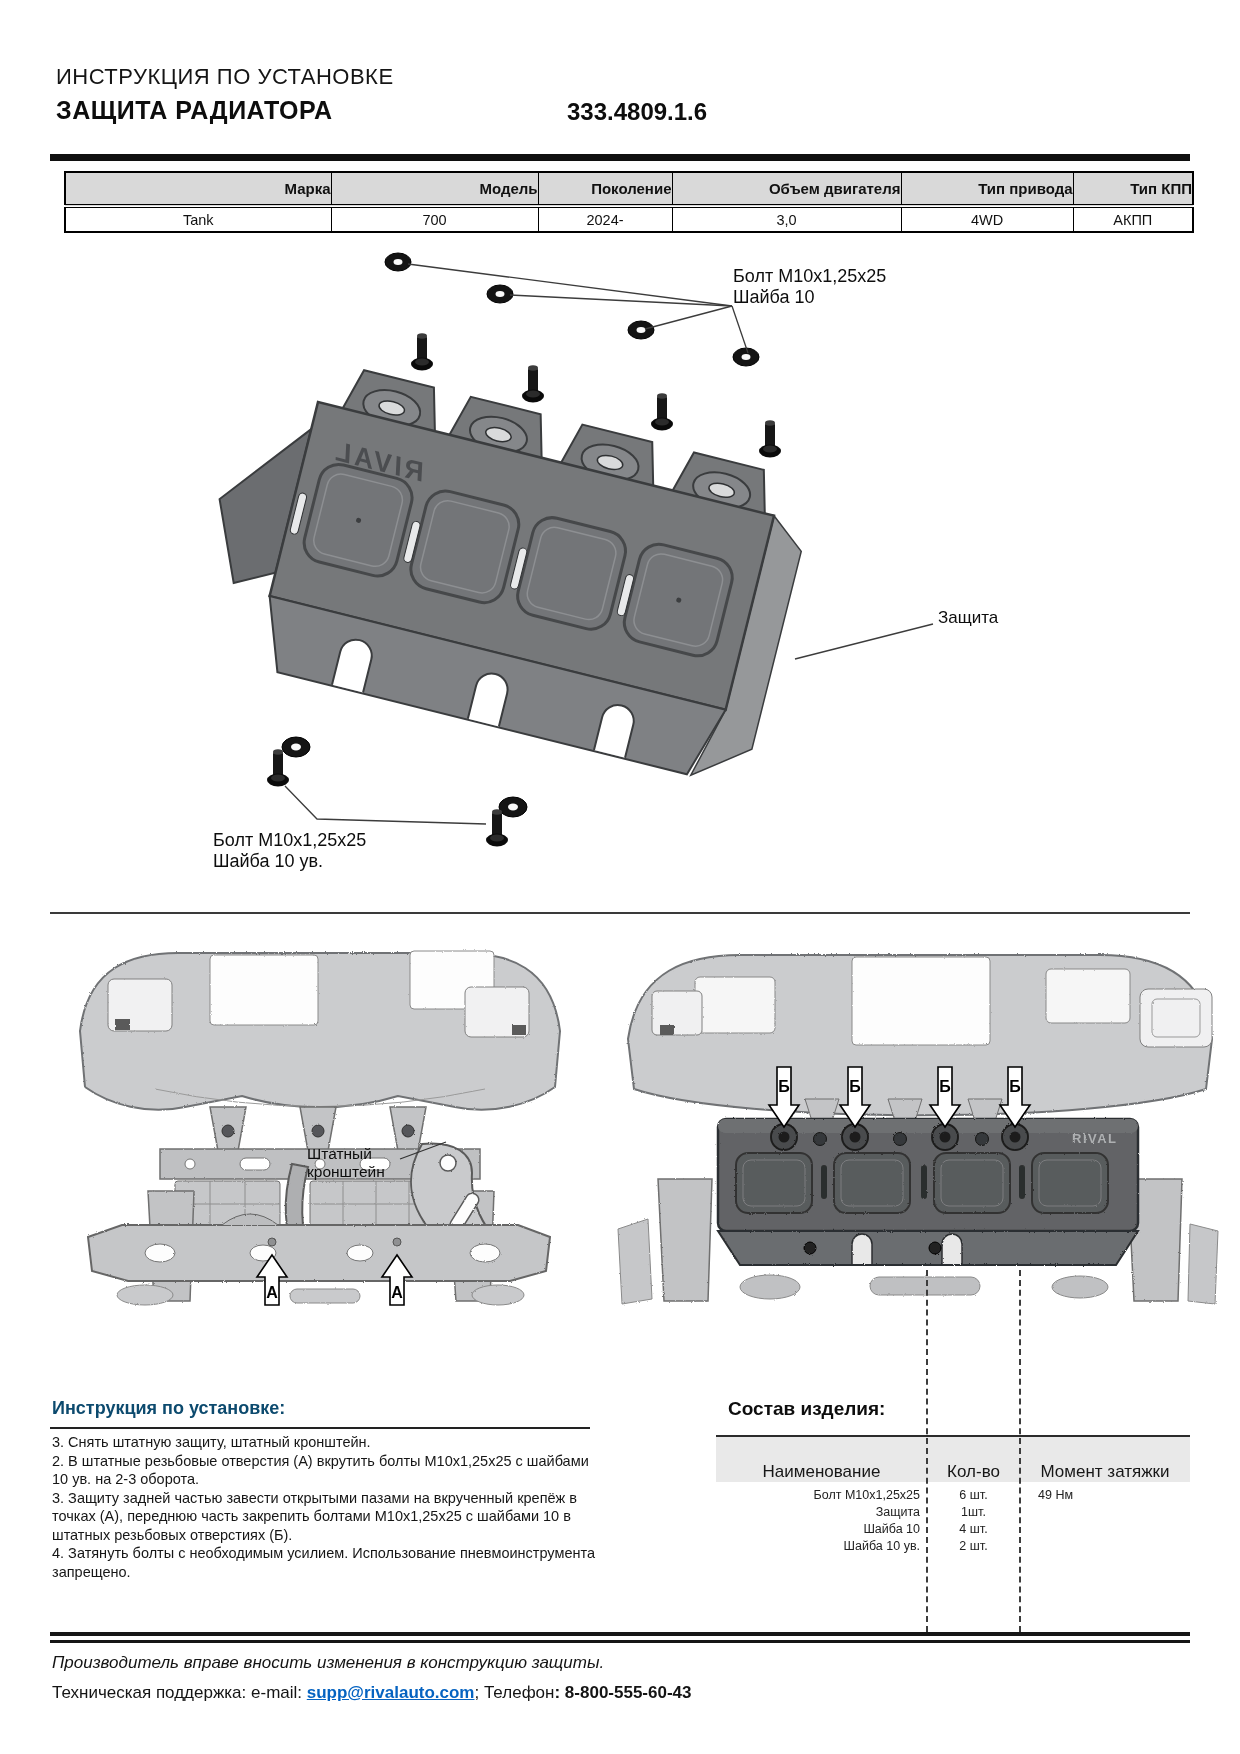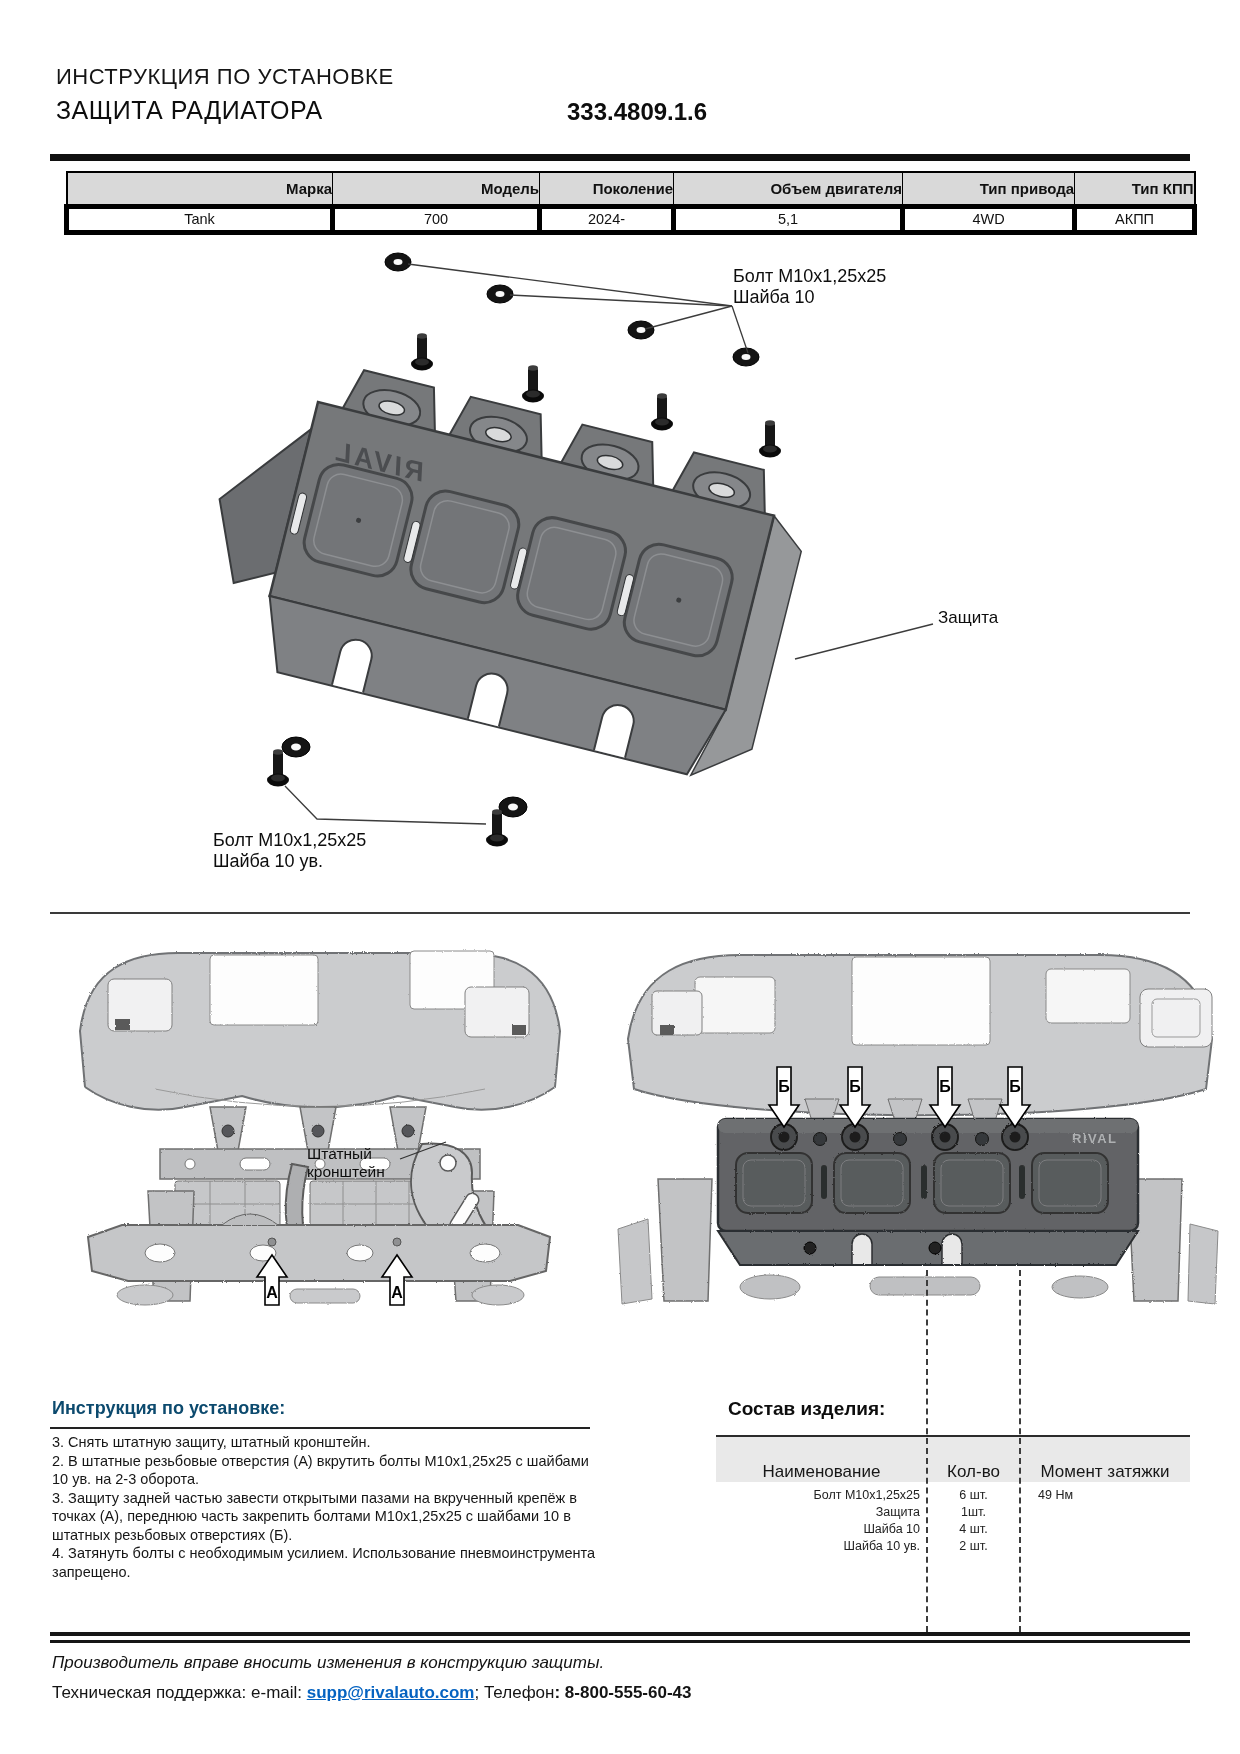--- a/index.html
+++ b/index.html
@@ -3,27 +3,27 @@
 <meta charset="utf-8">
 <style>
   * { box-sizing: border-box; margin: 0; padding: 0; }
   html,body { background:#ffffff; }
   .page {
     position: relative; width: 1240px; height: 1754px; background: #ffffff;
     font-family: "Liberation Sans", sans-serif; color: #111; margin: 4px auto; overflow: hidden; border-radius: 20px;
   }
   .abs { position: absolute; }
   .title1 { left:56px; top:60px; font-size:22px; letter-spacing:0.5px; color:#151515; }
-  .title2 { left:56px; top:92px; font-size:25px; font-weight:normal; letter-spacing:0.5px; color:#0d0d0d; }
+  .title2 { left:56px; top:92px; font-size:25px; font-weight:bold; letter-spacing:0.5px; color:#0d0d0d; }
   .partnum { left:567px; top:94px; font-size:24px; font-weight:bold; color:#0d0d0d; }
   .topbar { left:50px; top:150px; width:1140px; height:7px; background:#101010; }
 
   table.vt { position:absolute; left:64px; top:167px; width:1128px; border-collapse:collapse; table-layout:fixed; border:2px solid #000; }
   table.vt th { background:#d9d9d9; border:1px solid #000; border-bottom:4px double #000; font-size:15px; font-weight:bold; height:34px; text-align:right; }
-  table.vt td { border:5px solid #000000; font-size:14.5px; height:26px; text-align:center; font-weight:400; }
+  table.vt td { border:1px solid #000000; font-size:14.5px; height:26px; text-align:center; font-weight:400; }
 
   .dlabel { font-size:18px; line-height:1.18; color:#0d0d0d; white-space:nowrap; }
   .dlabel-sm { font-size:15.5px; line-height:1.16; color:#0d0d0d; width:100px; }
 
   .divider { left:50px; top:908px; width:1140px; height:2px; background:#3a3a3a; }
 
   .ins-head { left:52px; top:1394px; font-size:18px; font-weight:bold; color:#0c4a6e; }
   .ins-underline { left:50px; top:1423px; width:540px; height:2px; background:#222; }
   .ins-list { left:52px; top:1429px; width:552px; font-size:14.5px; line-height:18.5px; color:#161616; }
 
@@ -74,21 +74,21 @@
       <th>Модель</th>
       <th>Поколение</th>
       <th>Объем двигателя</th>
       <th>Тип привода</th>
       <th>Тип КПП</th>
     </tr>
     <tr>
       <td>Tank</td>
       <td>700</td>
       <td>2024-</td>
-      <td>5,1</td>
+      <td>3,0</td>
       <td>4WD</td>
       <td>АКПП</td>
     </tr>
   </tbody>
     </table>
 
   <svg class="abs" style="left:0;top:230px" width="1240" height="680" viewBox="0 0 1240 680">
     <g transform="translate(318,168) rotate(14)">
 
       <path d="M25,2 L37,-42 L109,-42 L121,2 Z" fill="#76787a" stroke="#3a3c3e" stroke-width="2"></path>

